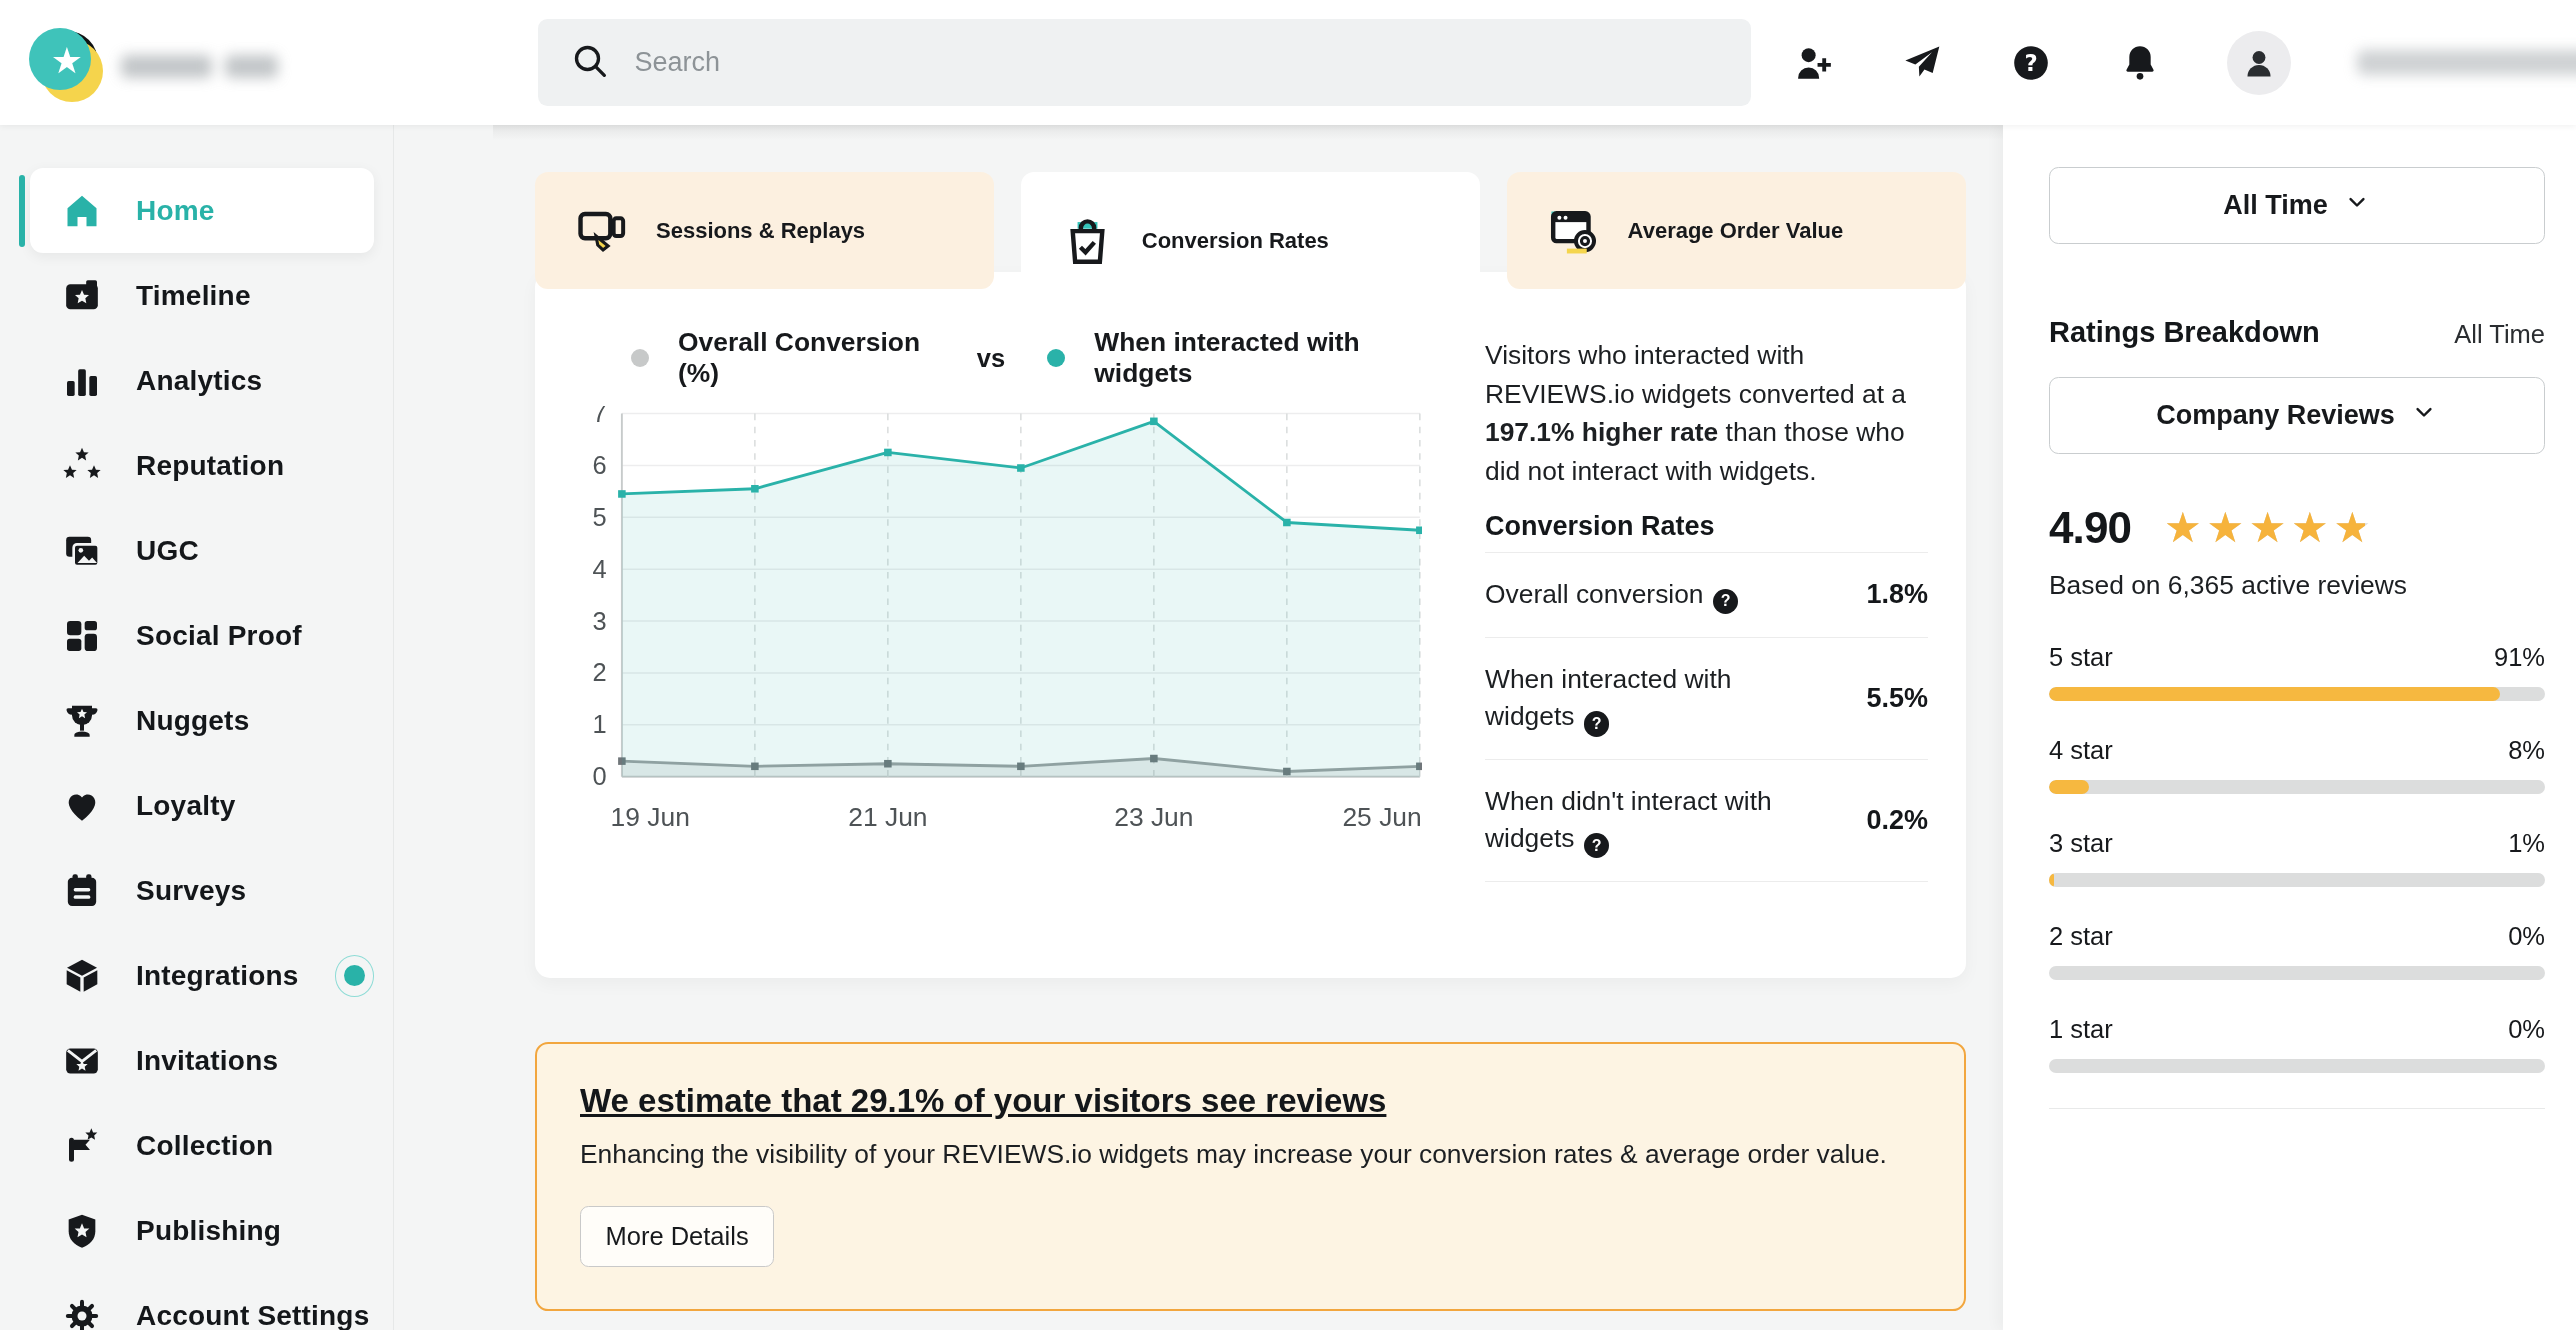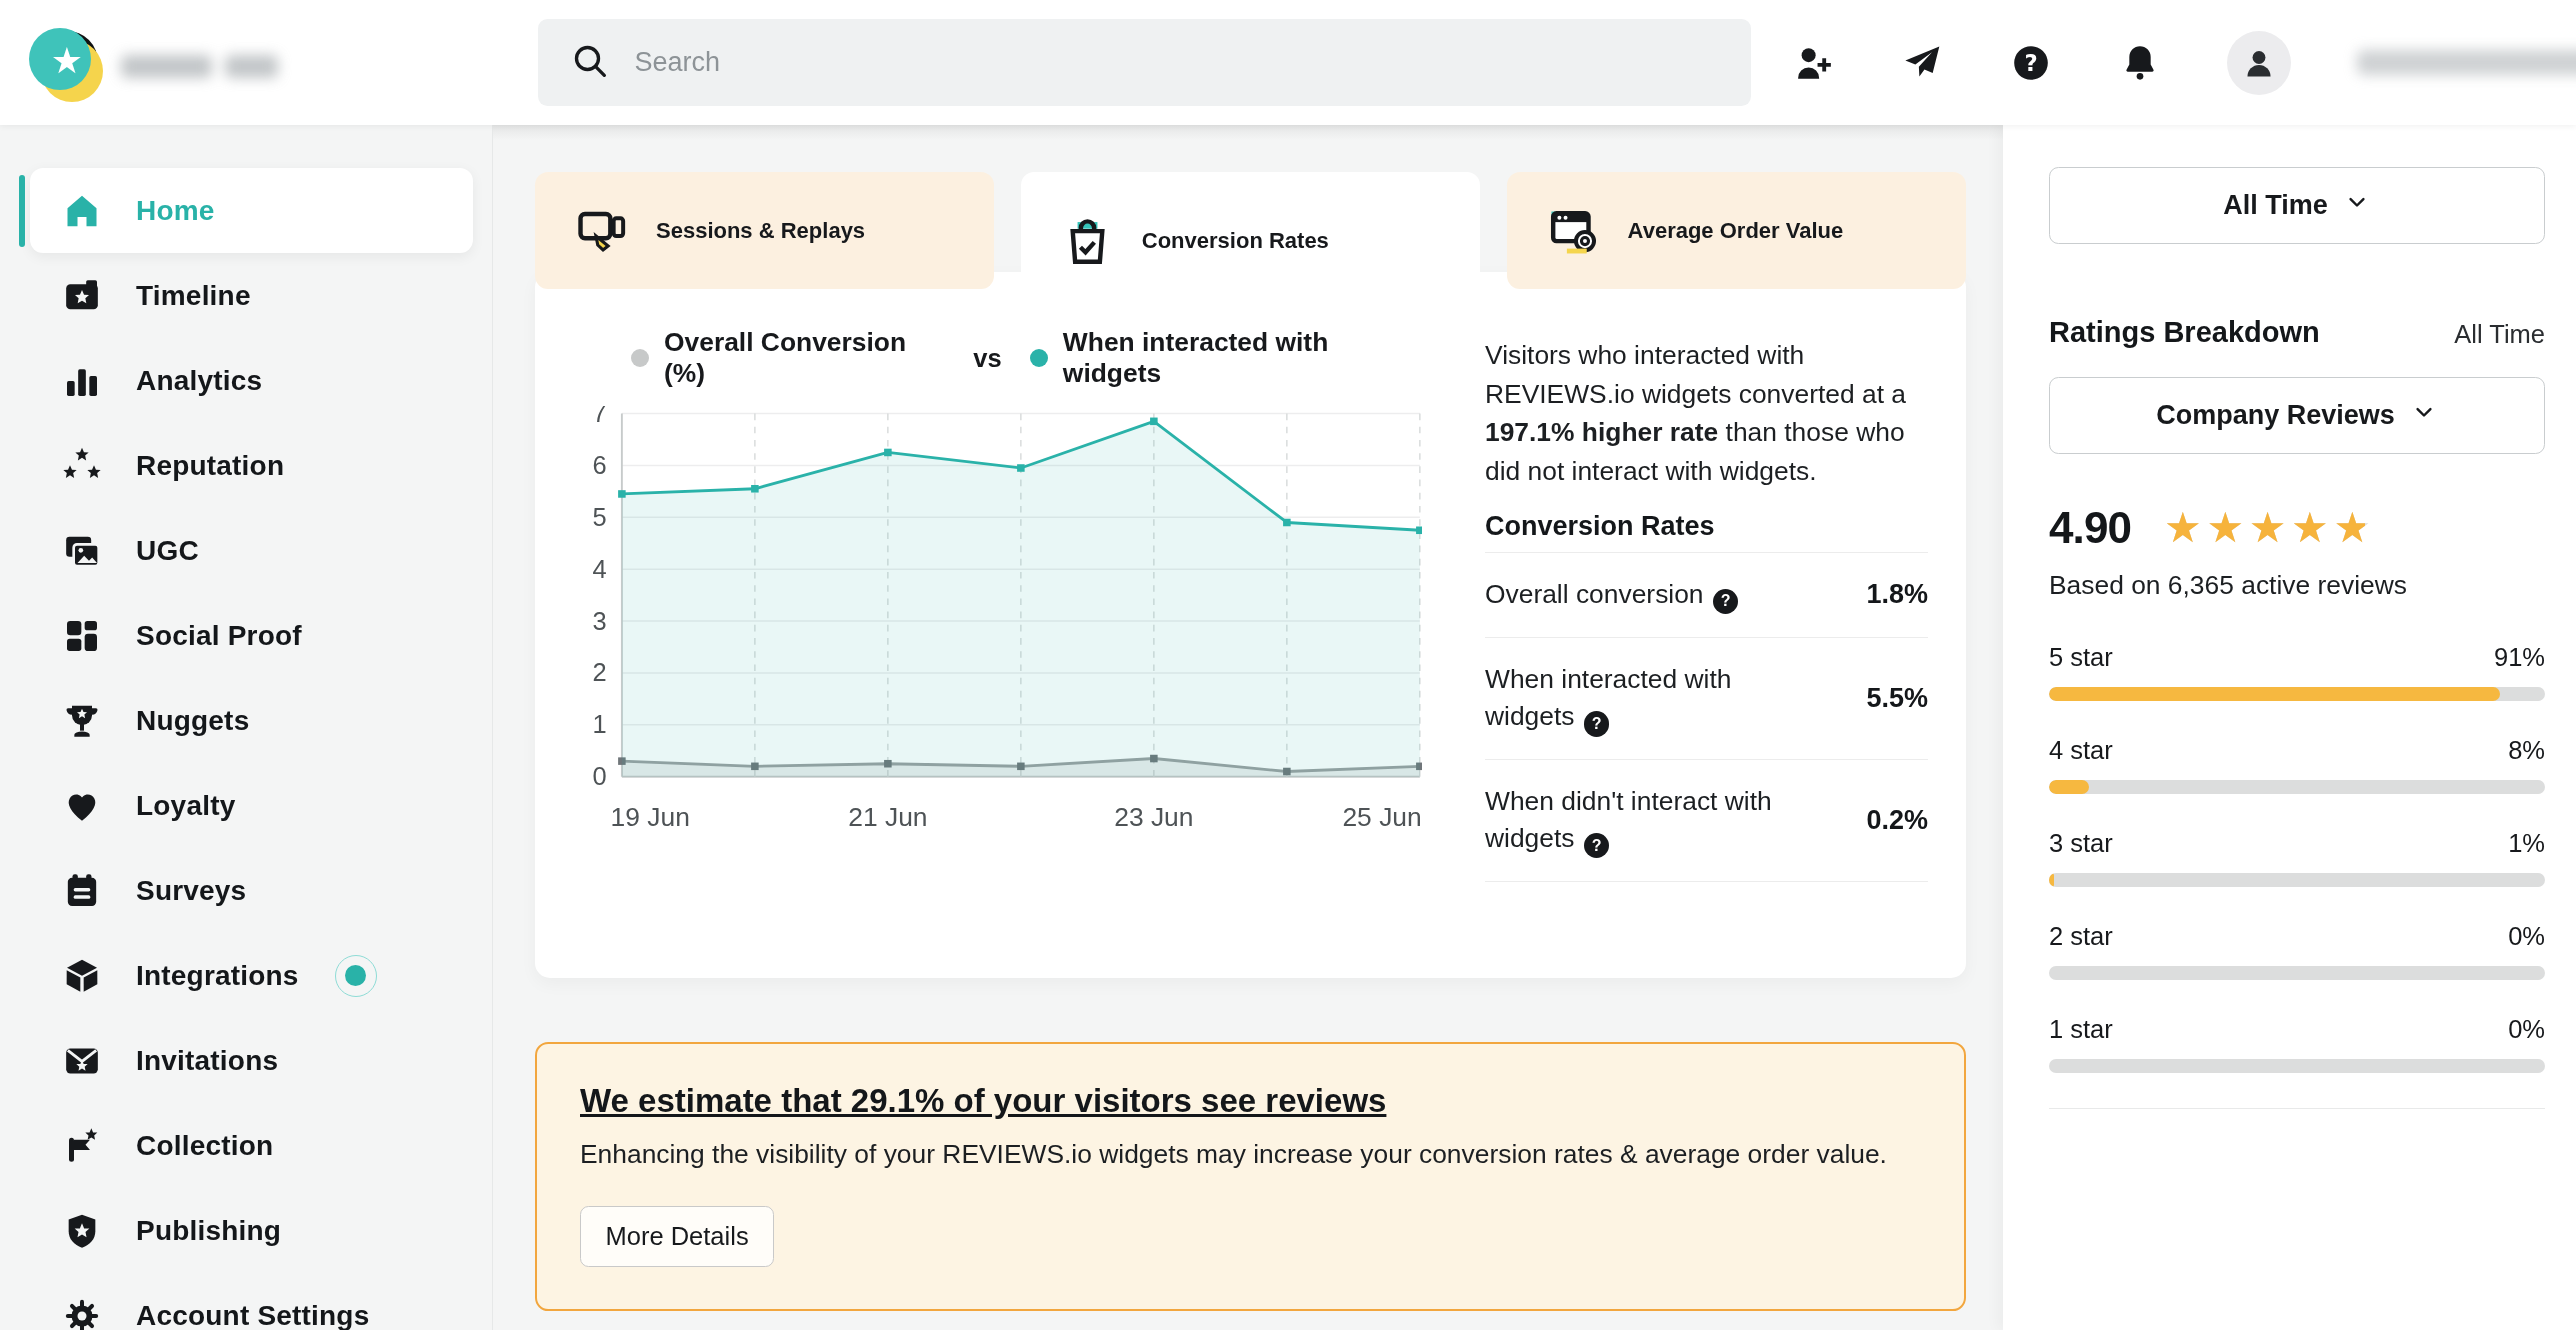--- a/index.html
+++ b/index.html
@@ -26,21 +26,21 @@
   .search input { border:none; outline:none; background:transparent; font-family:inherit; font-size:27px; color:#17191c; width:100%; }
   .search input::placeholder { color:#8d9397; }
   .tico { width:43px; height:43px; display:flex; align-items:center; justify-content:center; cursor:pointer; }
   .tico svg { width:42px; height:42px; }
   .tico-wrap { display:flex; align-items:center; gap:66px; position:absolute; left:1791px; top:0; height:125px; }
   .avatar { width:64px; height:64px; border-radius:50%; background:#ececee; display:flex; align-items:center; justify-content:center; }
   .avatar svg { width:36px; height:36px; }
   .email-blur { width:236px; height:24.5px; border-radius:6.6px; background:#a7acb0; filter:blur(6.6px); opacity:.55; }
 
   
-  .sidebar { position:absolute; left:0; top:125px; width:493px; height:1205px; background:#f4f5f5;
+  .sidebar { position:absolute; left:0; top:125px; width:394px; height:1205px; background:#f4f5f5;
              border-right:1.9px solid #e6e8e8; padding-top:43px; z-index:5; }
   .side-item { position:relative; height:85px; display:flex; align-items:center; gap:34px;
                margin:0 19px 0 30px; padding-left:32px; border-radius:13.2px; cursor:pointer; }
   .side-item .icon { width:40px; height:40px; flex:none; color:#17191c; }
   .side-item .icon svg { width:40px; height:40px; fill:currentColor; }
   .side-item .label { font-size:28px; font-weight:bold; color:#14171a; letter-spacing:0.2px; }
   .side-item.active { background:#fff; box-shadow:0 3.8px 13.2px rgba(0,0,0,.06); }
   .side-item.active .icon { color:#29b2a8; }
   .side-item.active .label { color:#29b2a8; }
   .side-item.active::before { content:""; position:absolute; left:-11.3px; top:6.6px; width:6.6px; height:72px;
@@ -57,21 +57,21 @@
   .tabs { display:flex; gap:26.4px; height:117px; position:relative; z-index:3; width:1431px; }
   .tab { width:464px; height:117px; border-radius:13.2px; background:#fcf0e0; display:flex; align-items:center;
          padding-left:40px; gap:28px; cursor:pointer; }
   .tab .ticon { width:53px; height:53px; } .tab .ticon svg { width:53px; height:53px; }
   .tab .tlabel { font-size:22px; font-weight:bold; color:#17191c; }
   .tab.active { background:#fff; height:138px; border-radius:13.2px 13.2px 0 0; }
 
   .panel { position:relative; z-index:2; width:1431px; height:706px; margin-top:-17px; background:#fff;
            border-radius:15px; box-shadow:0 5.7px 17px rgba(0,0,0,.04); padding:55px 38px 0 47px; display:flex; }
   .chart-col { width:840px; flex:none; }
-  .legend { display:flex; align-items:center; margin:0 0 17px 49px; gap:15px; }
+  .legend { display:flex; align-items:center; margin:0 0 17px 49px; gap:29px; }
   .legend .dot { width:18px; height:18px; border-radius:50%; flex:none; }
   .legend .lname { font-size:26.4px; font-weight:bold; color:#17191c; }
   .legend .lvs { font-size:25.5px; font-weight:bold; color:#17191c; margin:0 13.2px; }
 
   .insight-col { margin-left:63px; width:443px; font-size:26.4px; line-height:1.46; color:#1c1f22; padding-top:9.4px; }
   .insight-col p { margin-bottom:16px; }
   .insight-col h3 { font-size:27px; margin-bottom:5.7px; color:#14171a; }
   .irow { display:flex; align-items:center; border-top:1.9px solid #ececec; padding:22.6px 0; }
   .irow:last-child { border-bottom:1.9px solid #ececec; }
   .irow .ilabel { width:326px; font-size:26.4px; color:#1c1f22; line-height:1.4; }

